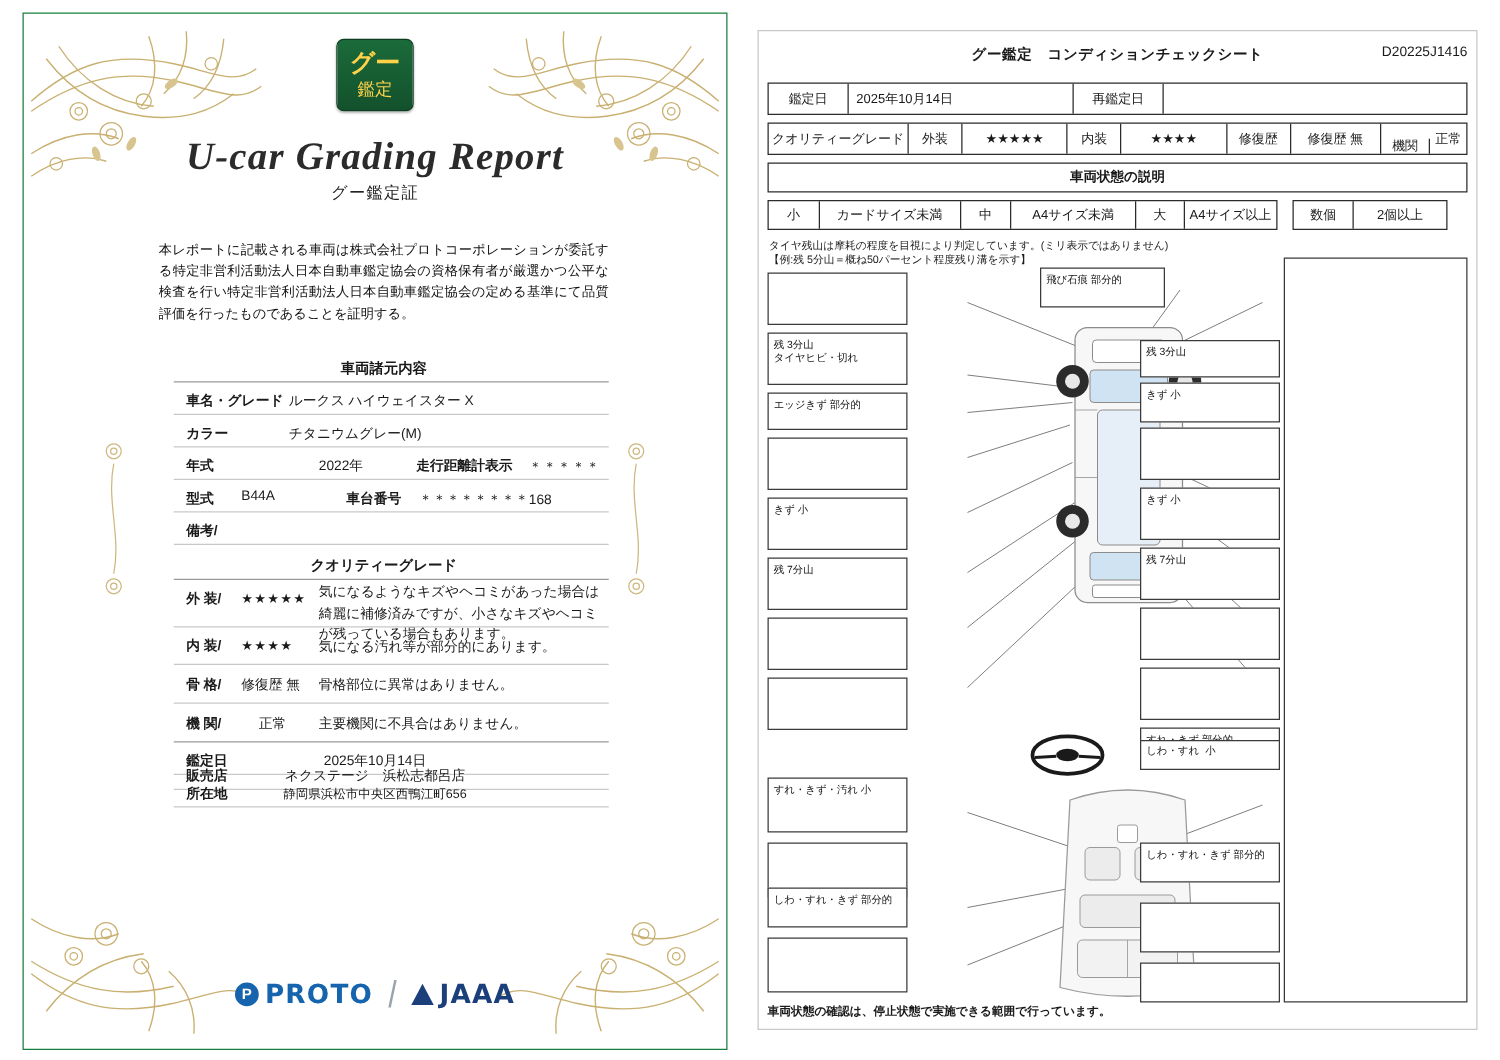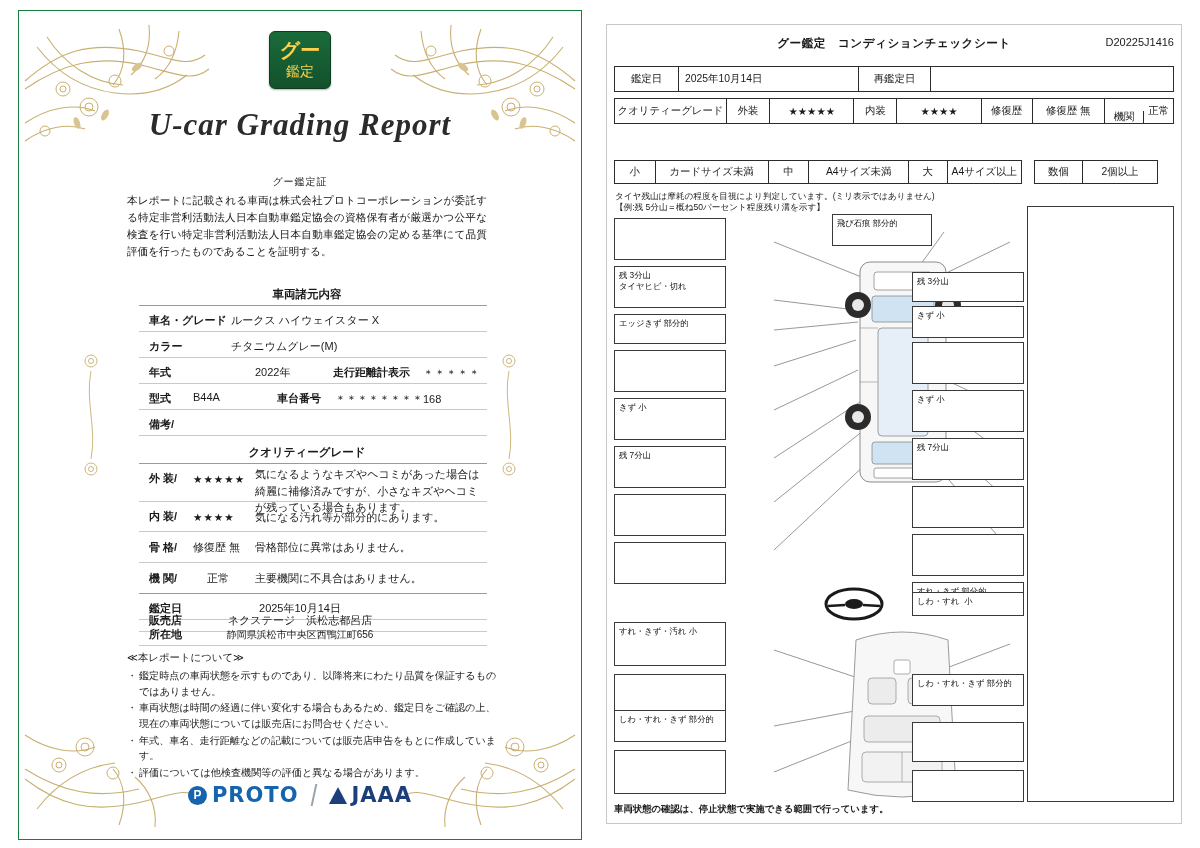--- a/index.html
+++ b/index.html
@@ -29,22 +29,22 @@
   .logo .g{font-size:20px;font-weight:bold;line-height:1;font-family:"DejaVu Sans",sans-serif;}
   .logo .k{font-size:14px;margin-top:3px;letter-spacing:0;}
 
   .title{
     position:absolute;left:0;right:0;top:96px;text-align:center;
     font-family:"Liberation Serif","DejaVu Serif",serif;
     font-style:italic;font-weight:bold;font-size:31px;color:#2b2b2b;
     letter-spacing:1px;
   }
   .subtitle{
-    position:absolute;left:0;right:0;top:164px;text-align:center;
-    font-size:10px;color:#222;letter-spacing:1px;
+    position:absolute;left:0;right:0;top:134px;text-align:center;
+    font-size:13px;color:#222;letter-spacing:1px;
   }
 
   .intro{
     position:absolute;left:108px;top:181px;width:360px;
     font-size:10.6px;line-height:1.62;color:#111;text-align:justify;
   }
 
   .sec-head{
     position:absolute;left:108px;width:360px;text-align:center;
     font-size:11.5px;font-weight:bold;
@@ -313,29 +313,20 @@
     <div class="rule light" style="left:120px;top:608px;width:348px;"></div>
 
     <div class="kv" style="left:130px;top:602px;"><span class="lbl">販売店</span></div>
     <div class="kv" style="left:0;top:602px;width:562px;text-align:center;"><span>ネクステージ　浜松志都呂店</span></div>
     <div class="rule light" style="left:120px;top:620px;width:348px;"></div>
 
     <div class="kv" style="left:130px;top:616px;"><span class="lbl">所在地</span></div>
     <div class="kv" style="left:0;top:617px;width:562px;text-align:center;font-size:10px;"><span>静岡県浜松市中央区西鴨江町656</span></div>
     <div class="rule light" style="left:120px;top:634px;width:348px;"></div>
 
-    <div class="notes" style="top:639px;">
-      <div class="nh">≪本レポートについて≫</div>
-      <ul>
-        <li>鑑定時点の車両状態を示すものであり、以降将来にわたり品質を保証するものではありません。</li>
-        <li>車両状態は時間の経過に伴い変化する場合もあるため、鑑定日をご確認の上、現在の車両状態については販売店にお問合せください。</li>
-        <li>年式、車名、走行距離などの記載については販売店申告をもとに作成しています。</li>
-        <li>評価については他検査機関等の評価と異なる場合があります。</li>
-      </ul>
-    </div>
 
     <div class="brands">
       <div class="proto">
         <div class="circ">P</div>
         <div class="txt">PROTO</div>
       </div>
       <div class="divider-v"></div>
       <div class="jaaa">
         <div class="tri"></div>
         <div class="txt">JAAA</div>
@@ -365,20 +356,21 @@
         <div class="cell" style="width:86px;">★★★★★</div>
         <div class="cell" style="width:44px;">内装</div>
         <div class="cell" style="width:86px;">★★★★</div>
         <div class="cell" style="width:52px;">修復歴</div>
         <div class="cell" style="width:74px;"><span>修復歴</span>&nbsp;<span>無</span></div>
         <div class="cell" style="width:40px;margin-top:12px;">機関</div>
         <div class="cell" style="flex:1;">正常</div>
       </div>
     </div>
 
+    <div class="banner" style="left:8px;top:120px;width:560px;height:24px;">車両状態の説明</div>
 
     <div class="tbl" style="left:8px;top:150px;width:408px;height:24px;">
       <div class="cellrow">
         <div class="cell" style="width:42px;">小</div>
         <div class="cell" style="width:118px;">カードサイズ未満</div>
         <div class="cell" style="width:42px;">中</div>
         <div class="cell" style="width:104px;">A4サイズ未満</div>
         <div class="cell" style="width:40px;">大</div>
         <div class="cell" style="flex:1;">A4サイズ以上</div>
       </div>

